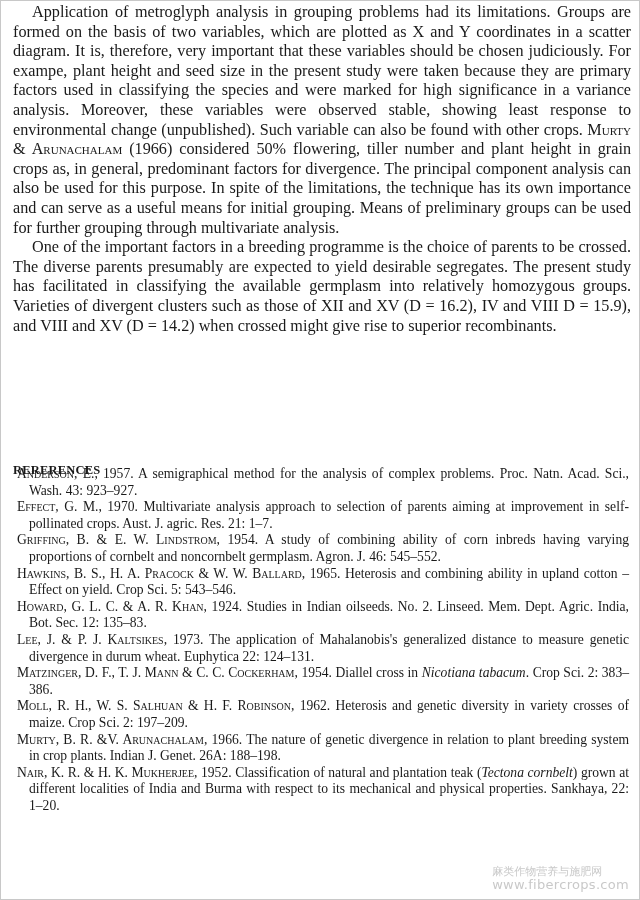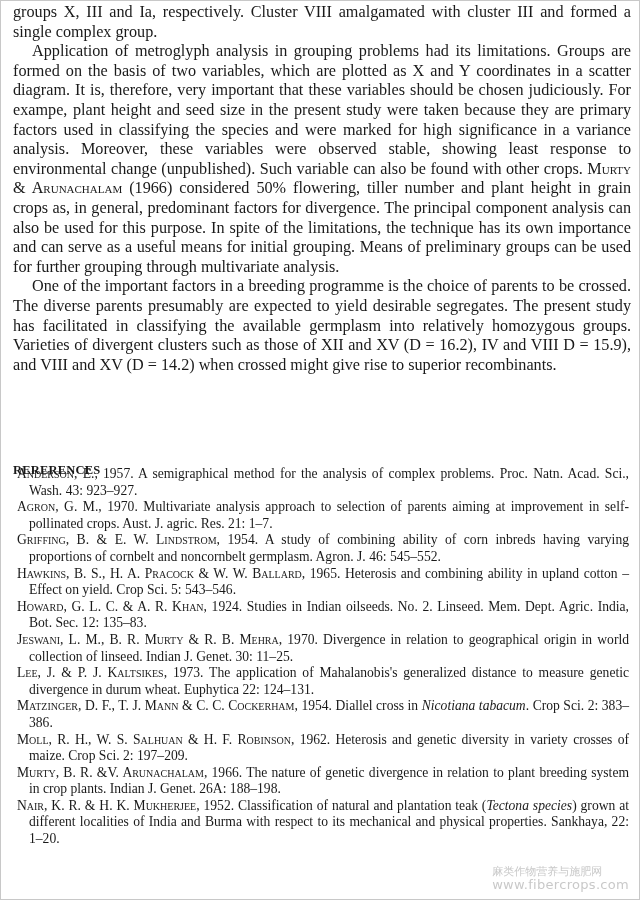--- a/index.html
+++ b/index.html
@@ -37,39 +37,37 @@
     font-size: 11px; line-height: 13px;
   }
   .watermark .wm-url { font-size: 13px; letter-spacing: 0.3px; }
 </style>
 </head>
 <body>
 
 <div class="page">
 
   <div class="body-text">
-    <p>groups X, III and Ia, respectively. Cluster VIII amalgamated with cluster III and formed a single complex group.</p>
     <p class="indent"><span>Application of metroglyph analysis in grouping problems had its limitations. Groups are formed on the basis of two variables, which are plotted as X and Y coordinates in a scatter diagram. It is, therefore, very important that these variables should be chosen judiciously. For exampe, plant height and seed size in the present study were taken because they are primary factors used in classifying the species and were marked for high significance in a variance analysis. Moreover, these variables were observed stable, showing least response to environmental change (unpublished). Such variable can also be found with other crops. </span><span class="sc">Murty &amp; Arunachalam</span><span> (1966) considered 50% flowering, tiller number and plant height in grain crops as, in general, predominant factors for divergence. The principal component analysis can also be used for this purpose. In spite of the limitations, the technique has its own importance and can serve as a useful means for initial grouping. Means of preliminary groups can be used for further grouping through multivariate analysis.</span></p>
     <p class="indent">One of the important factors in a breeding programme is the choice of parents to be crossed. The diverse parents presumably are expected to yield desirable segregates. The present study has facilitated in classifying the available germplasm into relatively homozygous groups. Varieties of divergent clusters such as those of XII and XV (D = 16.2), IV and VIII D = 15.9), and VIII and XV (D = 14.2) when crossed might give rise to superior recombinants.</p>
   </div>
 
   <div class="refs-heading">RERERENCES</div>
 
   <div class="refs">
     <p class="ref"><span class="sc">Anderson, E.</span><span>, 1957. A semigraphical method for the analysis of complex problems. Proc. Natn. Acad. Sci., Wash. 43: 923–927.</span></p>
-    <p class="ref"><span class="sc">Agron, G. M.</span><span>, 1970. Multivariate analysis approach to selection of parents aiming at improvement in self-pollinated crops. Aust. J. agric. Res. 21: 1–7.</span></p>
+    <p class="ref"><span class="sc">Effect, G. M.</span><span>, 1970. Multivariate analysis approach to selection of parents aiming at improvement in self-pollinated crops. Aust. J. agric. Res. 21: 1–7.</span></p>
     <p class="ref"><span class="sc">Griffing, B. &amp; E. W. Lindstrom</span><span>, 1954. A study of combining ability of corn inbreds having varying proportions of cornbelt and noncornbelt germplasm. Agron. J. 46: 545–552.</span></p>
     <p class="ref"><span class="sc">Hawkins, B. S., H. A. Pracock &amp; W. W. Ballard</span><span>, 1965. Heterosis and combining ability in upland cotton – Effect on yield. Crop Sci. 5: 543–546.</span></p>
     <p class="ref"><span class="sc">Howard, G. L. C. &amp; A. R. Khan</span><span>, 1924. Studies in Indian oilseeds. No. 2. Linseed. Mem. Dept. Agric. India, Bot. Sec. 12: 135–83.</span></p>
-    <p class="ref"><span class="sc">Jeswani, L. M., B. R. Murty &amp; R. B. Mehra</span><span>, 1970. Divergence in relation to geographical origin in world collection of linseed. Indian J. Genet. 30: 11–25.</span></p>
     <p class="ref"><span class="sc">Lee, J. &amp; P. J. Kaltsikes</span><span>, 1973. The application of Mahalanobis's generalized distance to measure genetic divergence in durum wheat. Euphytica 22: 124–131.</span></p>
     <p class="ref"><span class="sc">Matzinger, D. F., T. J. Mann &amp; C. C. Cockerham</span><span>, 1954. Diallel cross in </span><em>Nicotiana tabacum</em><span>. Crop Sci. 2: 383–386.</span></p>
     <p class="ref"><span class="sc">Moll, R. H., W. S. Salhuan &amp; H. F. Robinson</span><span>, 1962. Heterosis and genetic diversity in variety crosses of maize. Crop Sci. 2: 197–209.</span></p>
     <p class="ref"><span class="sc">Murty, B. R. &amp;V. Arunachalam</span><span>, 1966. The nature of genetic divergence in relation to plant breeding system in crop plants. Indian J. Genet. 26A: 188–198.</span></p>
-    <p class="ref"><span class="sc">Nair, K. R. &amp; H. K. Mukherjee</span><span>, 1952. Classification of natural and plantation teak (</span><em>Tectona species</em><span>) grown at different localities of India and Burma with respect to its mechanical and physical properties. Sankhaya, 22: 1–20.</span></p>
+    <p class="ref"><span class="sc">Nair, K. R. &amp; H. K. Mukherjee</span><span>, 1952. Classification of natural and plantation teak (</span><em>Tectona cornbelt</em><span>) grown at different localities of India and Burma with respect to its mechanical and physical properties. Sankhaya, 22: 1–20.</span></p>
   </div>
 
   <div class="watermark">
     <div>麻类作物营养与施肥网</div>
     <div class="wm-url">www.fibercrops.com</div>
   </div>
 
 </div>
 
 </body></html>

